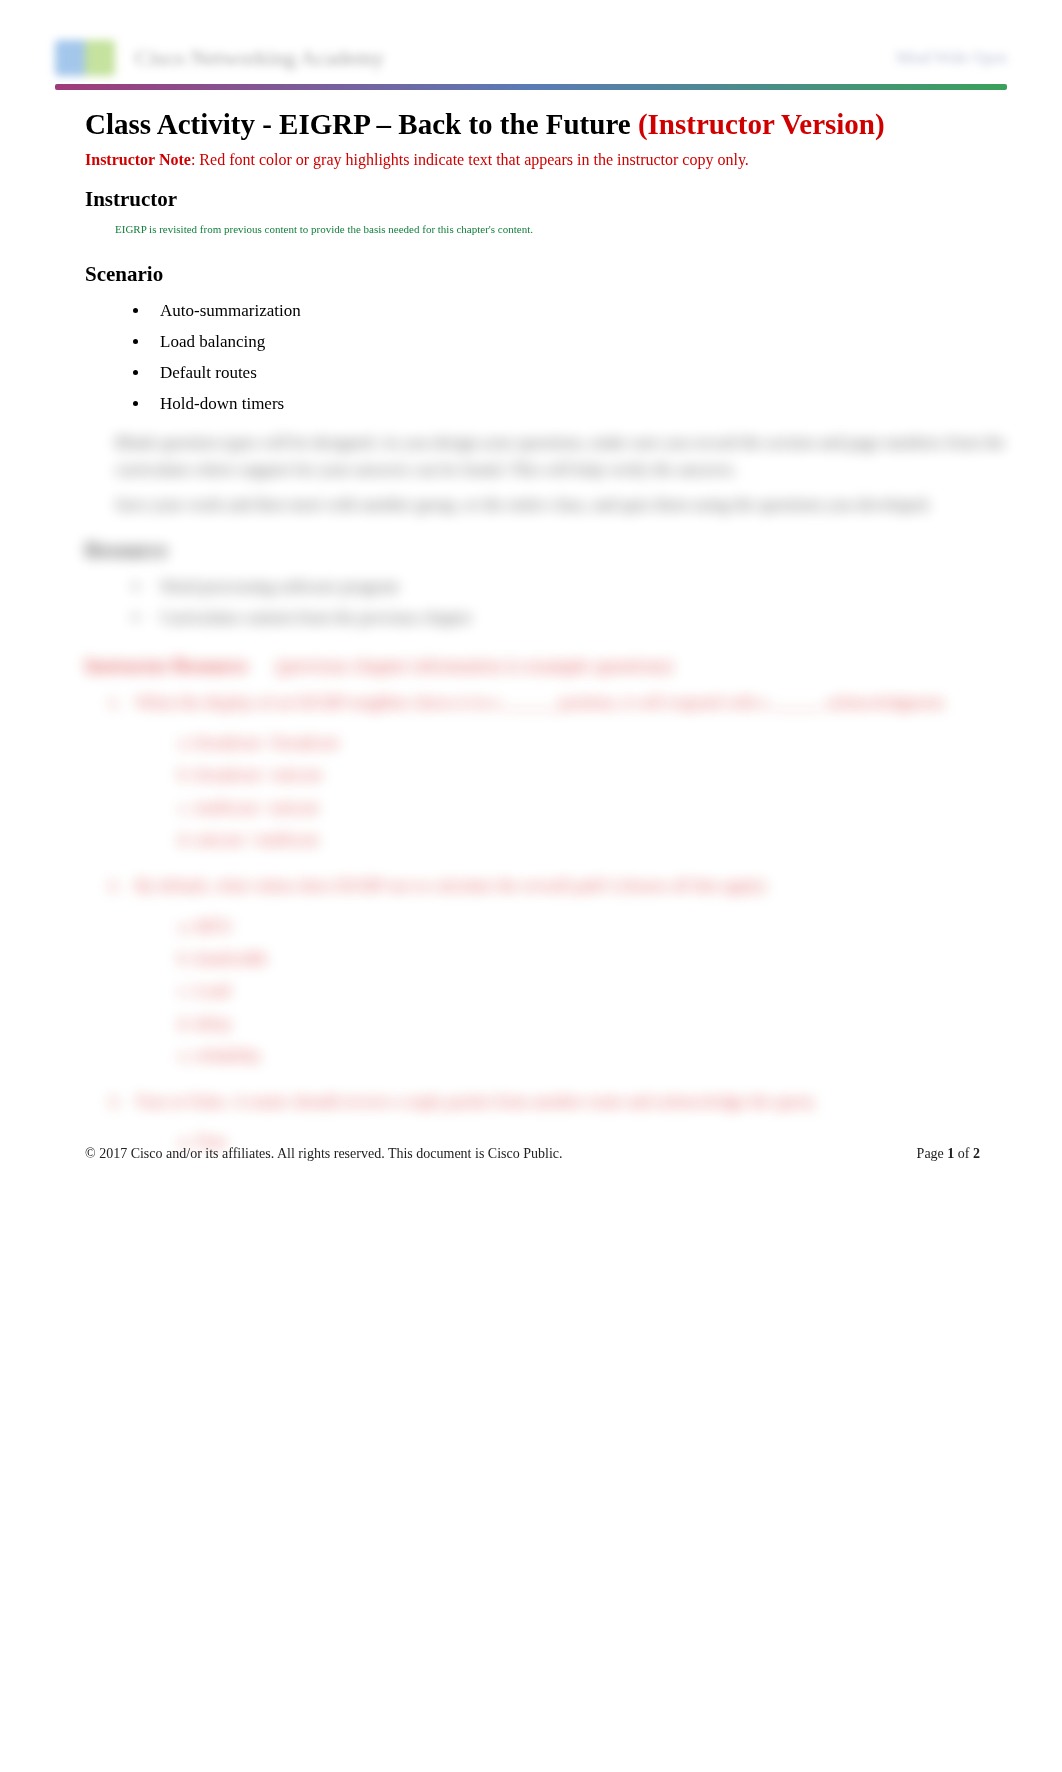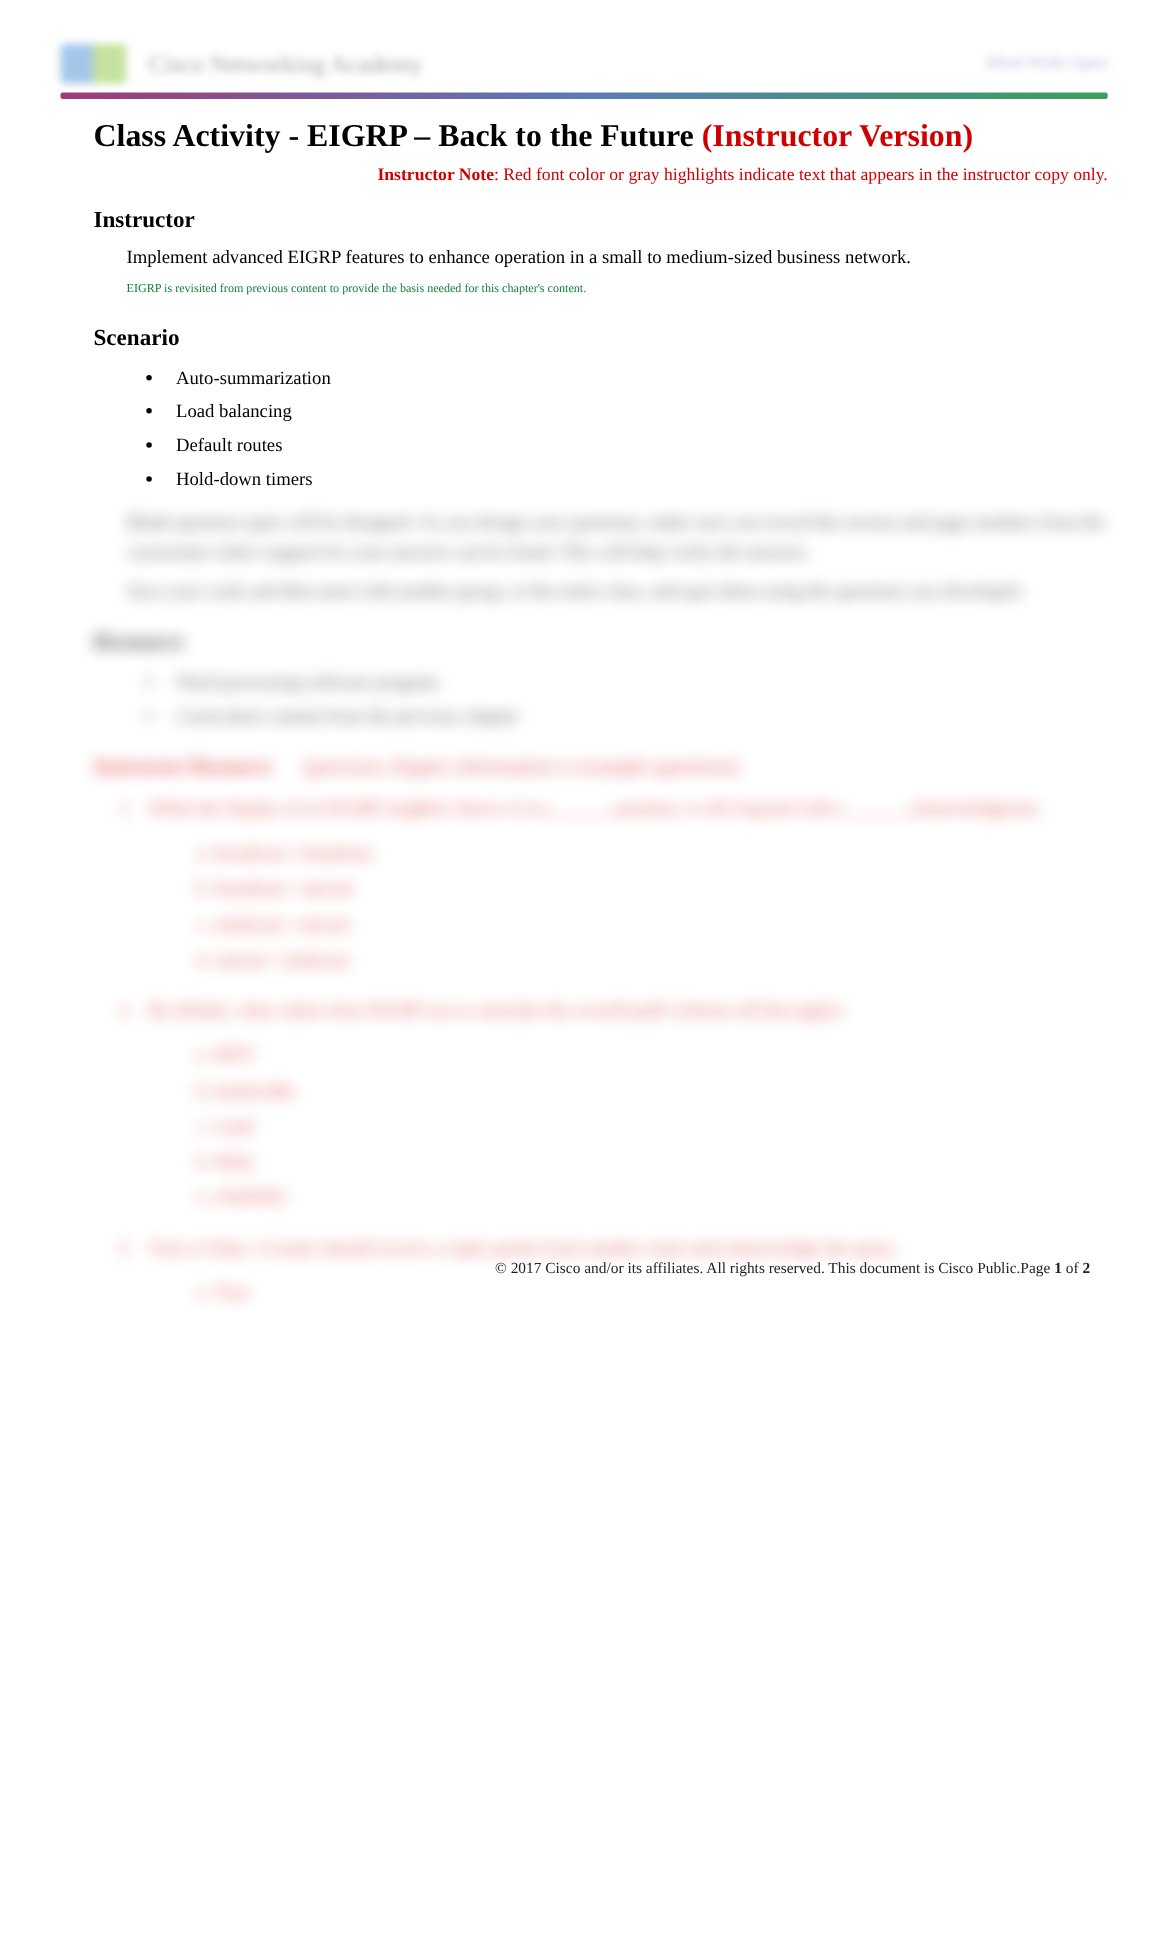--- a/index.html
+++ b/index.html
@@ -41,21 +41,20 @@
   h1 {
     font-size: 29px;
     font-weight: bold;
     margin: 0 0 10px 30px;
   }
   .red { color: #d00000; }
   .note {
     margin: 0 0 18px 30px;
     font-size: 16px;
     color: #d00000;
-    text-align: right;
   }
   .note b { font-weight: bold; }
   h2 {
     font-size: 21px;
     font-weight: bold;
     margin: 14px 0 10px 30px;
   }
   .para {
     margin: 8px 0 8px 60px;
     font-size: 17px;
@@ -97,23 +96,23 @@
   ol.qlist > li { margin-bottom: 14px; padding-left: 10px; }
   ul.choices {
     list-style: lower-alpha;
     margin: 8px 0 0 60px;
     line-height: 1.9;
   }
   .footer {
     position: absolute;
     bottom: 610px;
     left: 55px;
-    right: 41px;
+    right: 52px;
     display: flex;
-    justify-content: flex-end;
+    justify-content: space-between;
     font-size: 14px;
     color: #222;
     padding: 0 30px;
   }
   .footer b { font-weight: bold; }
 </style>
 </head>
 <body>
 
 <div class="page">
@@ -130,21 +129,20 @@
 
   <h1>
     <span>Class Activity - EIGRP – Back to the Future </span><span class="red">(Instructor Version)</span>
   </h1>
 
   <p class="note">
     <b>Instructor Note</b><span>: Red font color or gray highlights indicate text that appears in the instructor copy only.</span>
   </p>
 
   <h2>Instructor</h2>
-  <p class="para">Implement advanced EIGRP features to enhance operation in a small to medium-sized business network.</p>
   <p class="red-para">EIGRP is revisited from previous content to provide the basis needed for this chapter's content.</p>
 
   <h2>Scenario</h2>
 
   <ul class="bullets">
     <li>Auto-summarization</li>
     <li>Load balancing</li>
     <li>Default routes</li>
     <li>Hold-down timers</li>
   </ul>

